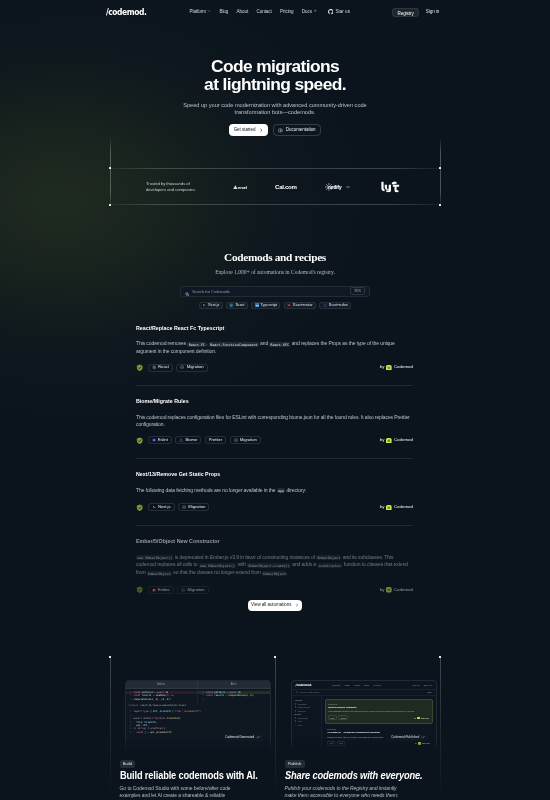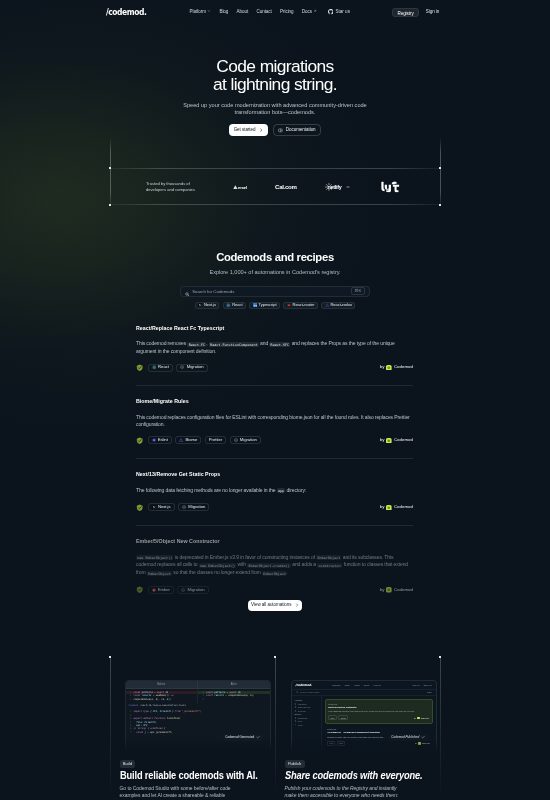--- a/index.html
+++ b/index.html
@@ -41,21 +41,21 @@
   .right { margin-left:auto; display:flex; align-items:center; gap:7px; }
   .reg-pill {
     font-size:4.55px; color:#fff; padding:0 4.2px; border-radius:3.4px; line-height:9.1px; height:9.1px;
     background:rgba(255,255,255,0.075); border:1px solid rgba(255,255,255,0.08); letter-spacing:-0.06px;
   }
   .signin { font-size:4.55px; color:#dfe5ea; line-height:1; letter-spacing:-0.06px; }
 
   
   .hero { text-align:center; padding-top:36px; }
   .hero h1 {
-    font-size:17.4px; line-height:18.3px; font-weight:400; letter-spacing:-0.62px;
+    font-size:17.4px; line-height:18.3px; font-weight:700; letter-spacing:-0.62px;
     color:#fff;
   }
   .hero p {
     margin-top:8px; font-size:5.6px; line-height:7.8px; color:#b9c3cb; letter-spacing:0.0px;
   }
   .cta-row { margin-top:7.3px; display:flex; justify-content:center; gap:5.4px; }
   .btn-primary {
     background:#fff; color:#0b141d; font-size:4.5px; font-weight:500; height:11.5px; letter-spacing:-0.04px;
     padding:0 4.6px; border-radius:4px; display:flex; align-items:center; gap:3.2px; line-height:1;
   }
@@ -87,21 +87,21 @@
   .trusted-label { font-size:4.1px; line-height:5.6px; color:#c9d2d8; margin-left:36px; width:72px; position:relative; }
   .logos { position:absolute; left:0; top:0; width:330px; height:37px; }
   .company-logo { position:absolute; top:50%; transform:translateY(-50%); }
   .company-logo svg { display:block; }
   .company-logo[data-name="logo-vercel"] { left:122.6px; }
   .company-logo[data-name="logo-cal-com"] { left:164.7px; }
   .company-logo[data-name="logo-netlify"] { left:215.2px; }
   .company-logo[data-name="logo-lyft"] { left:271.1px; }
 
   
-  .registry { text-align:center; position:absolute; left:0; top:251px; width:550px; }
+  .registry { text-align:center; position:absolute; left:0; top:251px; width:550px;font-family:Liberation Serif, serif; }
   .registry h2 { font-size:11.3px; font-weight:700; letter-spacing:-0.33px; color:#fff; line-height:13px; }
   .registry .sub { margin-top:4.6px; font-size:5.65px; color:#aeb9c2; line-height:7px; letter-spacing:-0.05px; }
   .searchbar {
     margin:10px auto 0; width:190px; height:11px; border-radius:4px;
     background:#0f1923; border:1px solid rgba(255,255,255,0.085);
     display:flex; align-items:center; padding:0 4px; gap:2.6px;
   }
   .search-ph { font-size:4.4px; color:#93a1ad; letter-spacing:-0.03px; }
   .kbd {
     margin-left:auto; font-size:4.4px; color:#8795a1; border:1px solid rgba(255,255,255,0.12);
@@ -260,21 +260,21 @@
       </div>
     <div class="right" data-name="header-actions">
       <div class="reg-pill" data-name="registry-link">Registry</div>
       <div class="signin" data-name="signin-link">Sign in</div>
     </div>
   </div>
 
   <div class="hero" data-name="hero-section">
     <h1 data-name="hero-title">
       <span data-name="hero-title-line1">Code migrations</span><br>
-      <span data-name="hero-title-line2">at lightning string.</span>
+      <span data-name="hero-title-line2">at lightning speed.</span>
     </h1>
     <p data-name="hero-subtitle">
       <span data-name="hero-subtitle-line1">Speed up your code modernization with advanced community-driven code</span><br>
       <span data-name="hero-subtitle-line2">transformation bots—codemods.</span>
     </p>
     <div class="cta-row" data-name="hero-cta-row">
       <div class="btn-primary" data-name="get-started-button">
         <span data-name="get-started-label">Get started</span>
         <span class="ic" data-name="arrow-right-icon">
             <svg viewBox="0 0 12 12" width="4.4" height="4.4">

